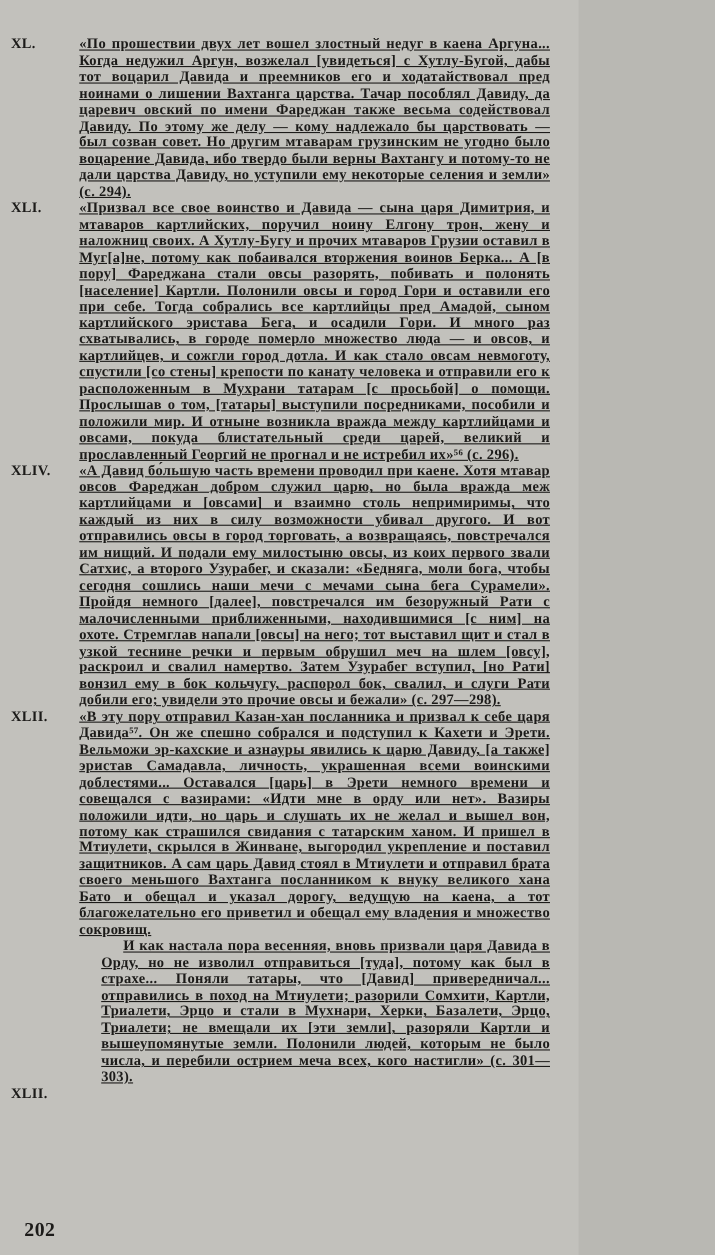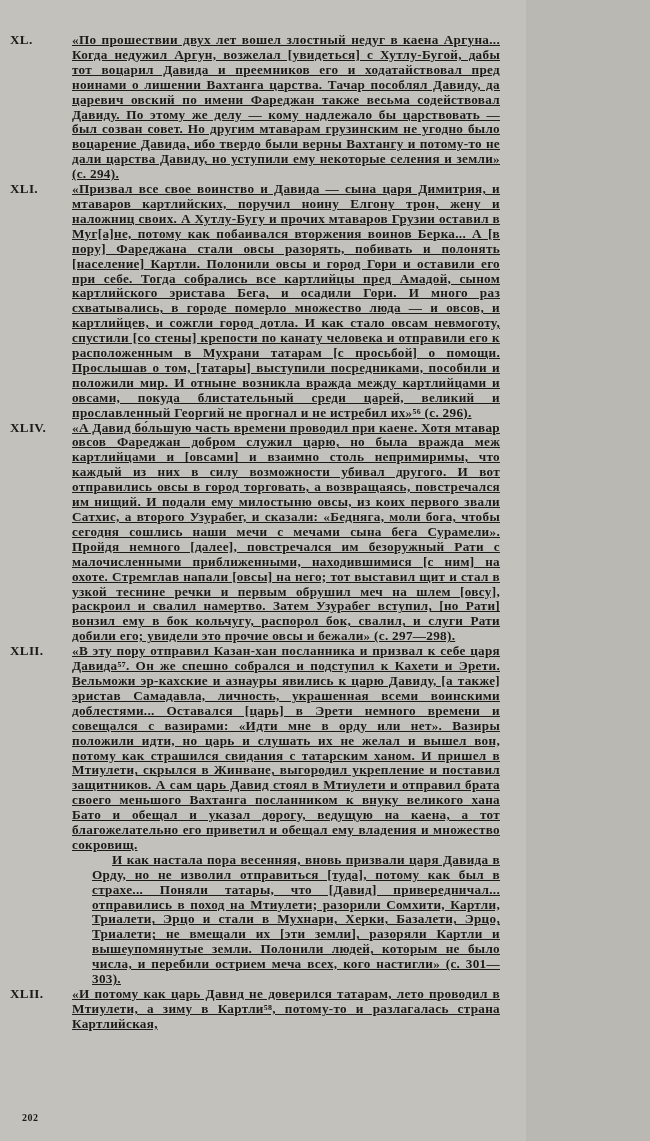--- a/index.html
+++ b/index.html
@@ -45,21 +45,21 @@
     text-decoration: underline;
   }
   .entry-body p.indent {
     text-indent: 20px;
     margin-left: 20px;
   }
   .page-number {
     position: absolute;
     left: 22px;
     bottom: 15px;
-    font-size: 10px;
+    font-size: 18px;
     letter-spacing: 0.5px;
     margin-top: 46px;
   }
 </style>
 </head>
 <body>
 
 <div class="page">
   <div class="entries">
 
@@ -87,21 +87,18 @@
     <div class="entry">
       <div class="entry-label">XLII.</div>
       <div class="entry-body">
         <p>«В эту пору отправил Казан-хан посланника и призвал к себе царя Давида⁵⁷. Он же спешно собрался и подступил к Кахети и Эрети. Вельможи эр-кахские и азнауры явились к царю Давиду, [а также] эристав Самадавла, личность, украшенная всеми воинскими доблестями... Оставался [царь] в Эрети немного времени и совещался с вазирами: «Идти мне в орду или нет». Вазиры положили идти, но царь и слушать их не желал и вышел вон, потому как страшился свидания с татарским ханом. И пришел в Мтиулети, скрылся в Жинване, выгородил укрепление и поставил защитников. А сам царь Давид стоял в Мтиулети и отправил брата своего меньшого Вахтанга посланником к внуку великого хана Бато и обещал и указал дорогу, ведущую на каена, а тот благожелательно его приветил и обещал ему владения и множество сокровищ.</p>
         <p class="indent">И как настала пора весенняя, вновь призвали царя Давида в Орду, но не изволил отправиться [туда], потому как был в страхе... Поняли татары, что [Давид] привередничал... отправились в поход на Мтиулети; разорили Сомхити, Картли, Триалети, Эрцо и стали в Мухнари, Херки, Базалети, Эрцо, Триалети; не вмещали их [эти земли], разоряли Картли и вышеупомянутые земли. Полонили людей, которым не было числа, и перебили острием меча всех, кого настигли» (с. 301—303).</p>
       </div>
     </div>
 
     <div class="entry">
       <div class="entry-label">XLII.</div>
-      <div class="entry-body">
-        <p>«И потому как царь Давид не доверился татарам, лето проводил в Мтиулети, а зиму в Картли⁵⁸, потому-то и разлагалась страна Картлийская,</p>
-      </div>
     </div>
 
   </div>
 
   <div class="page-number">202</div>
 </div>
 
 </body></html>

